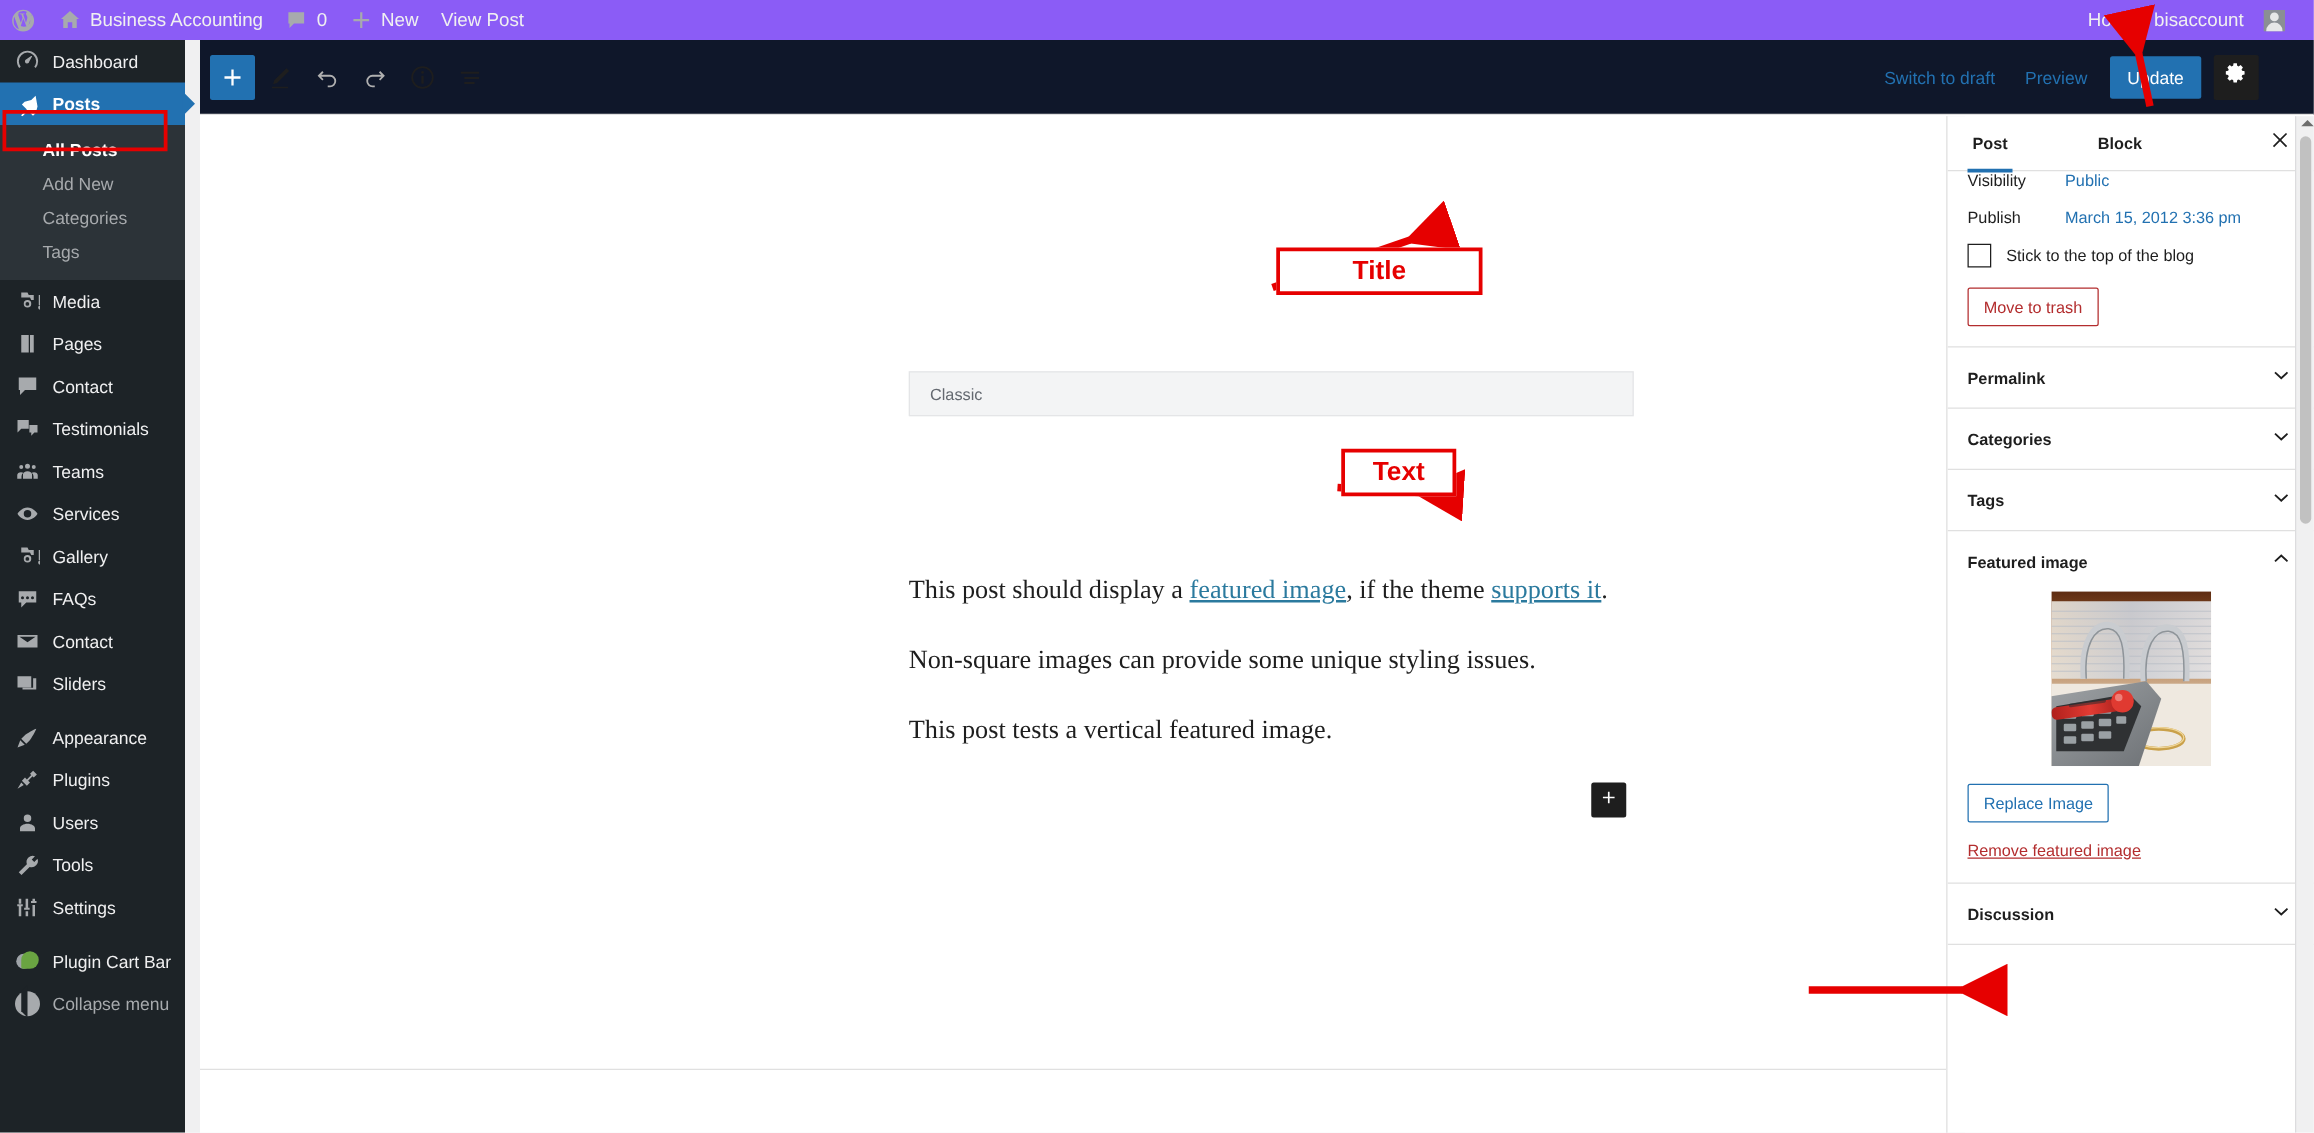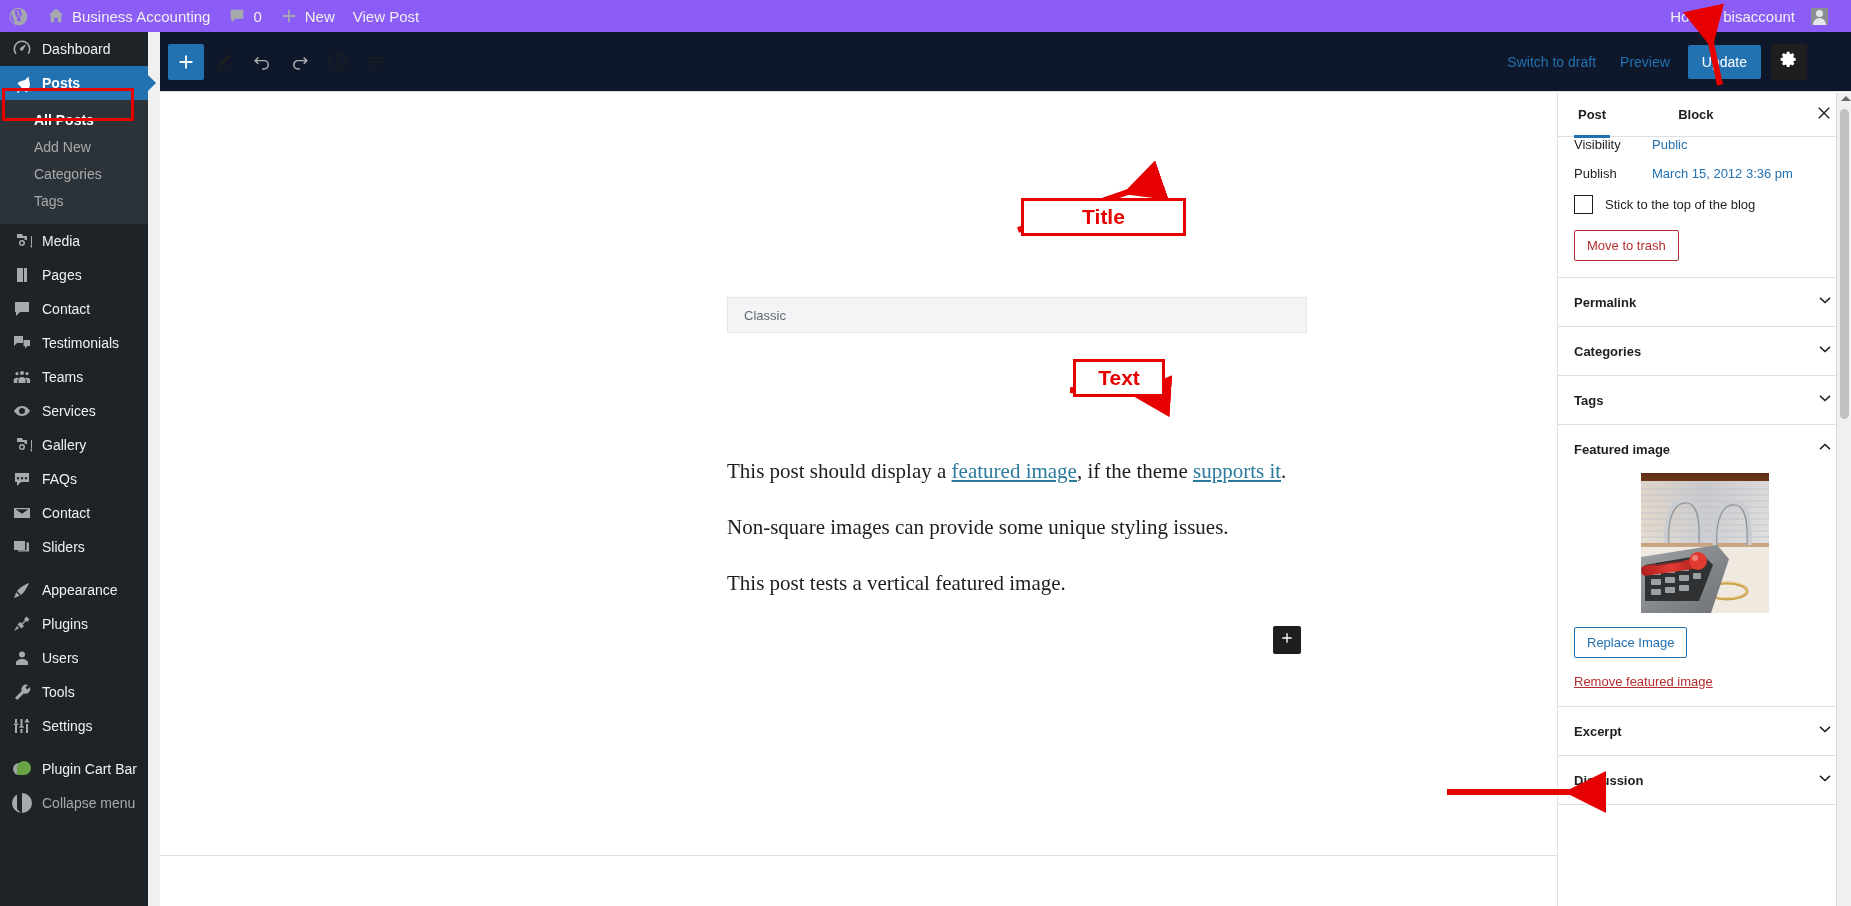--- a/index.html
+++ b/index.html
@@ -696,30 +696,20 @@
             <circle cx="57" cy="88" r="9" fill="#e03a31"></circle>
             <circle cx="54" cy="85" r="3" fill="#f59b95" opacity="0.7"></circle>
             <rect x="14" y="88" width="30" height="3" rx="1.5" transform="rotate(-8 29 90)" fill="#2b2b2d" opacity="0.55"></rect>
           </svg>
         </div>
         <button id="replace-image-btn">Replace Image</button>
         <span id="remove-featured-link">Remove featured image</span>
       </div>
     </div>
 
-    <div class="panel">
-      <div class="panel-head">
-        <span class="panel-title">Excerpt</span>
-        <span class="panel-chev">
-          <svg width="20" height="20" viewBox="0 0 24 24">
-              <path fill="none" stroke="#1e1e1e" stroke-width="1.8" d="M6 9.5 12 15l6-5.5"></path>
-            </svg>
-        </span>
-      </div>
-    </div>
 
     <div class="panel">
       <div class="panel-head">
         <span class="panel-title">Discussion</span>
         <span class="panel-chev">
           <svg width="20" height="20" viewBox="0 0 24 24">
               <path fill="none" stroke="#1e1e1e" stroke-width="1.8" d="M6 9.5 12 15l6-5.5"></path>
             </svg>
         </span>
       </div>

